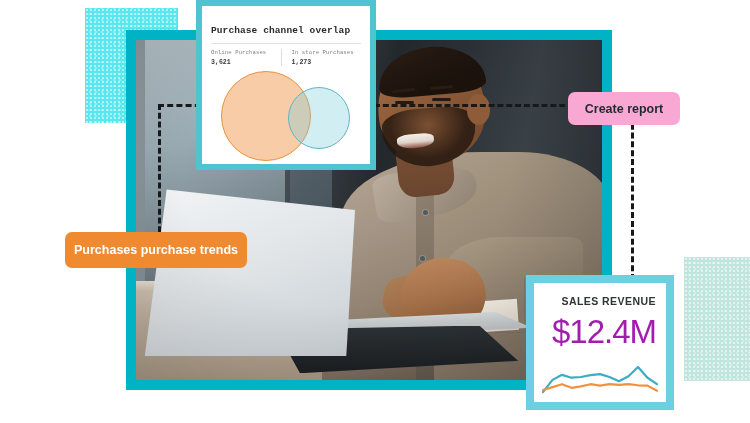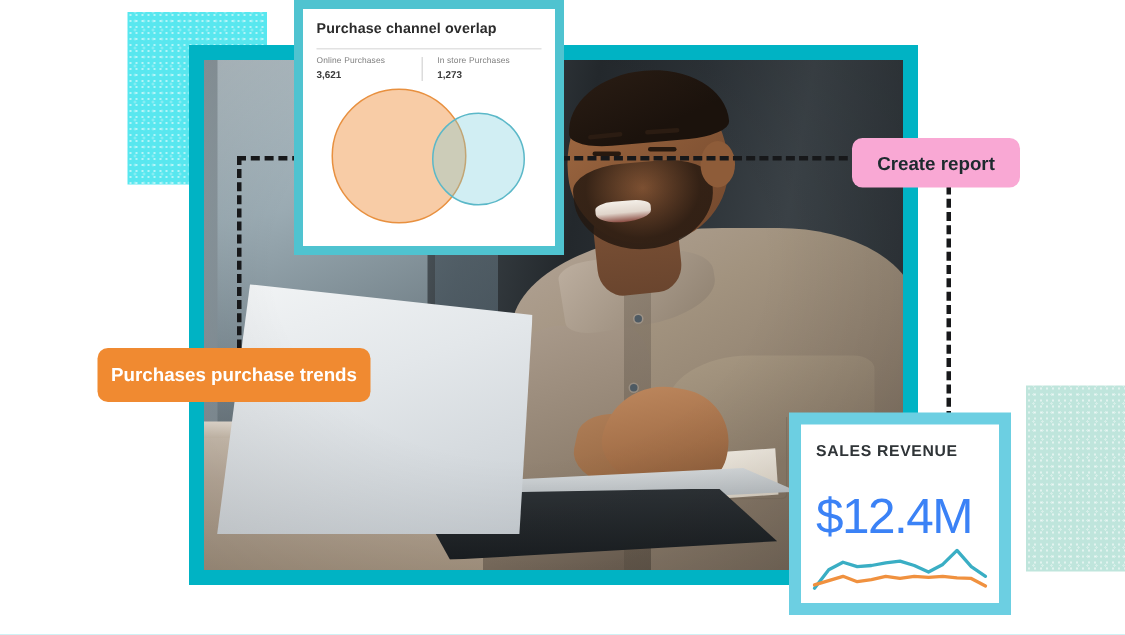--- a/index.html
+++ b/index.html
@@ -246,22 +246,23 @@
     left: 196px; top: 0px;
     width: 180px; height: 170px;
     background: #4fc3d0;
     padding: 6px;
     box-sizing: border-box;
   }
   #venn-card-inner {
     width: 100%; height: 100%;
     background: #ffffff;
     box-sizing: border-box;
-    padding: 8px 9px;
+    padding: 19px 9px;
     position: relative;
+    font-family: Liberation Mono, monospace;
   }
   #venn-title {
     font-size: 9.5px;
     font-weight: bold;
     color: #2b2b2b;
     letter-spacing: .1px;
     margin: 0 0 7px 0;
   }
   #venn-stats {
     display: flex;
@@ -343,36 +344,36 @@
     width: 148px; height: 135px;
     background: #6ccfe2;
     padding: 8px;
     box-sizing: border-box;
   }
   #sales-card-inner {
     width: 100%; height: 100%;
     background: #ffffff;
     box-sizing: border-box;
     padding: 12px 10px 6px;
-    text-align: left;
+    text-align: right;
     position: relative;
   }
   #sales-label {
     font-size: 10.5px;
     font-weight: bold;
     color: #2f3437;
     letter-spacing: .45px;
   }
   #sales-value {
     font-size: 33px;
-    color: #3b82f6;
+    color: #a21caf;
     font-weight: normal;
     letter-spacing: -1px;
     line-height: 1.05;
-    margin-top: 20px;
+    margin-top: 8px;
   }
   #sales-spark {
     position: absolute;
     left: 6px; bottom: 4px;
     width: calc(100% - 12px);
     height: 42px;
   }
 </style>
 </head>
 <body>

